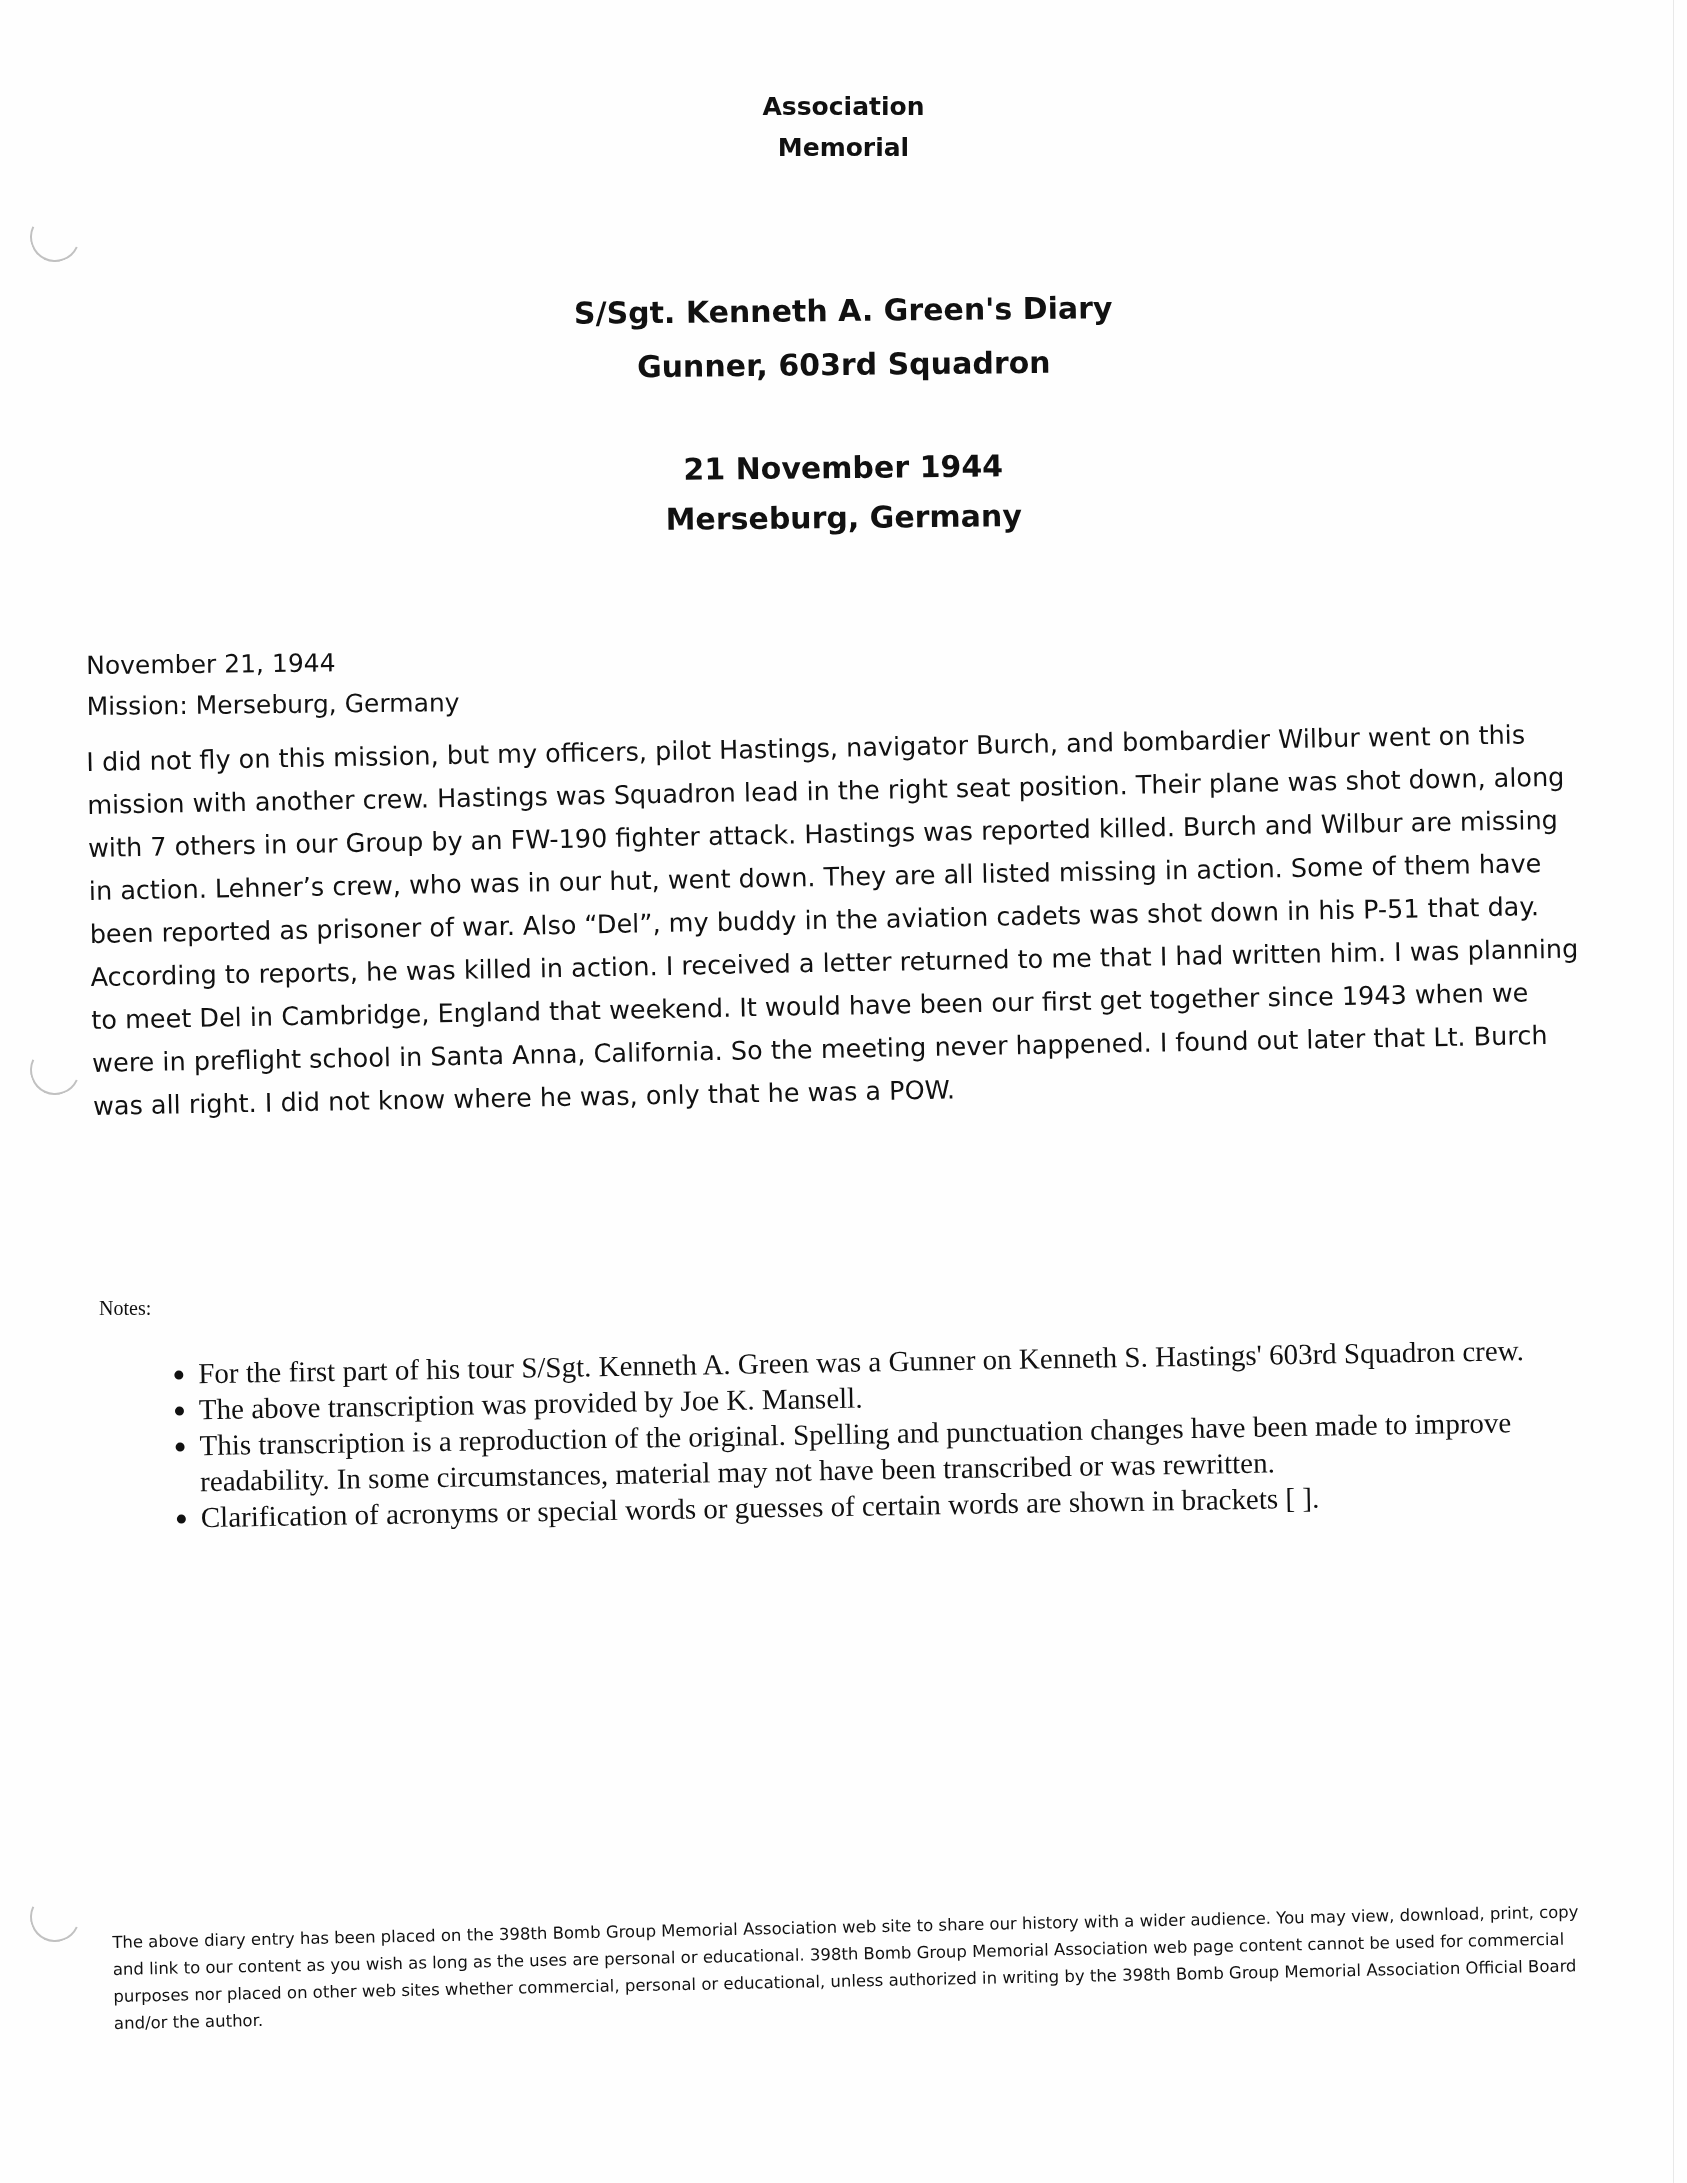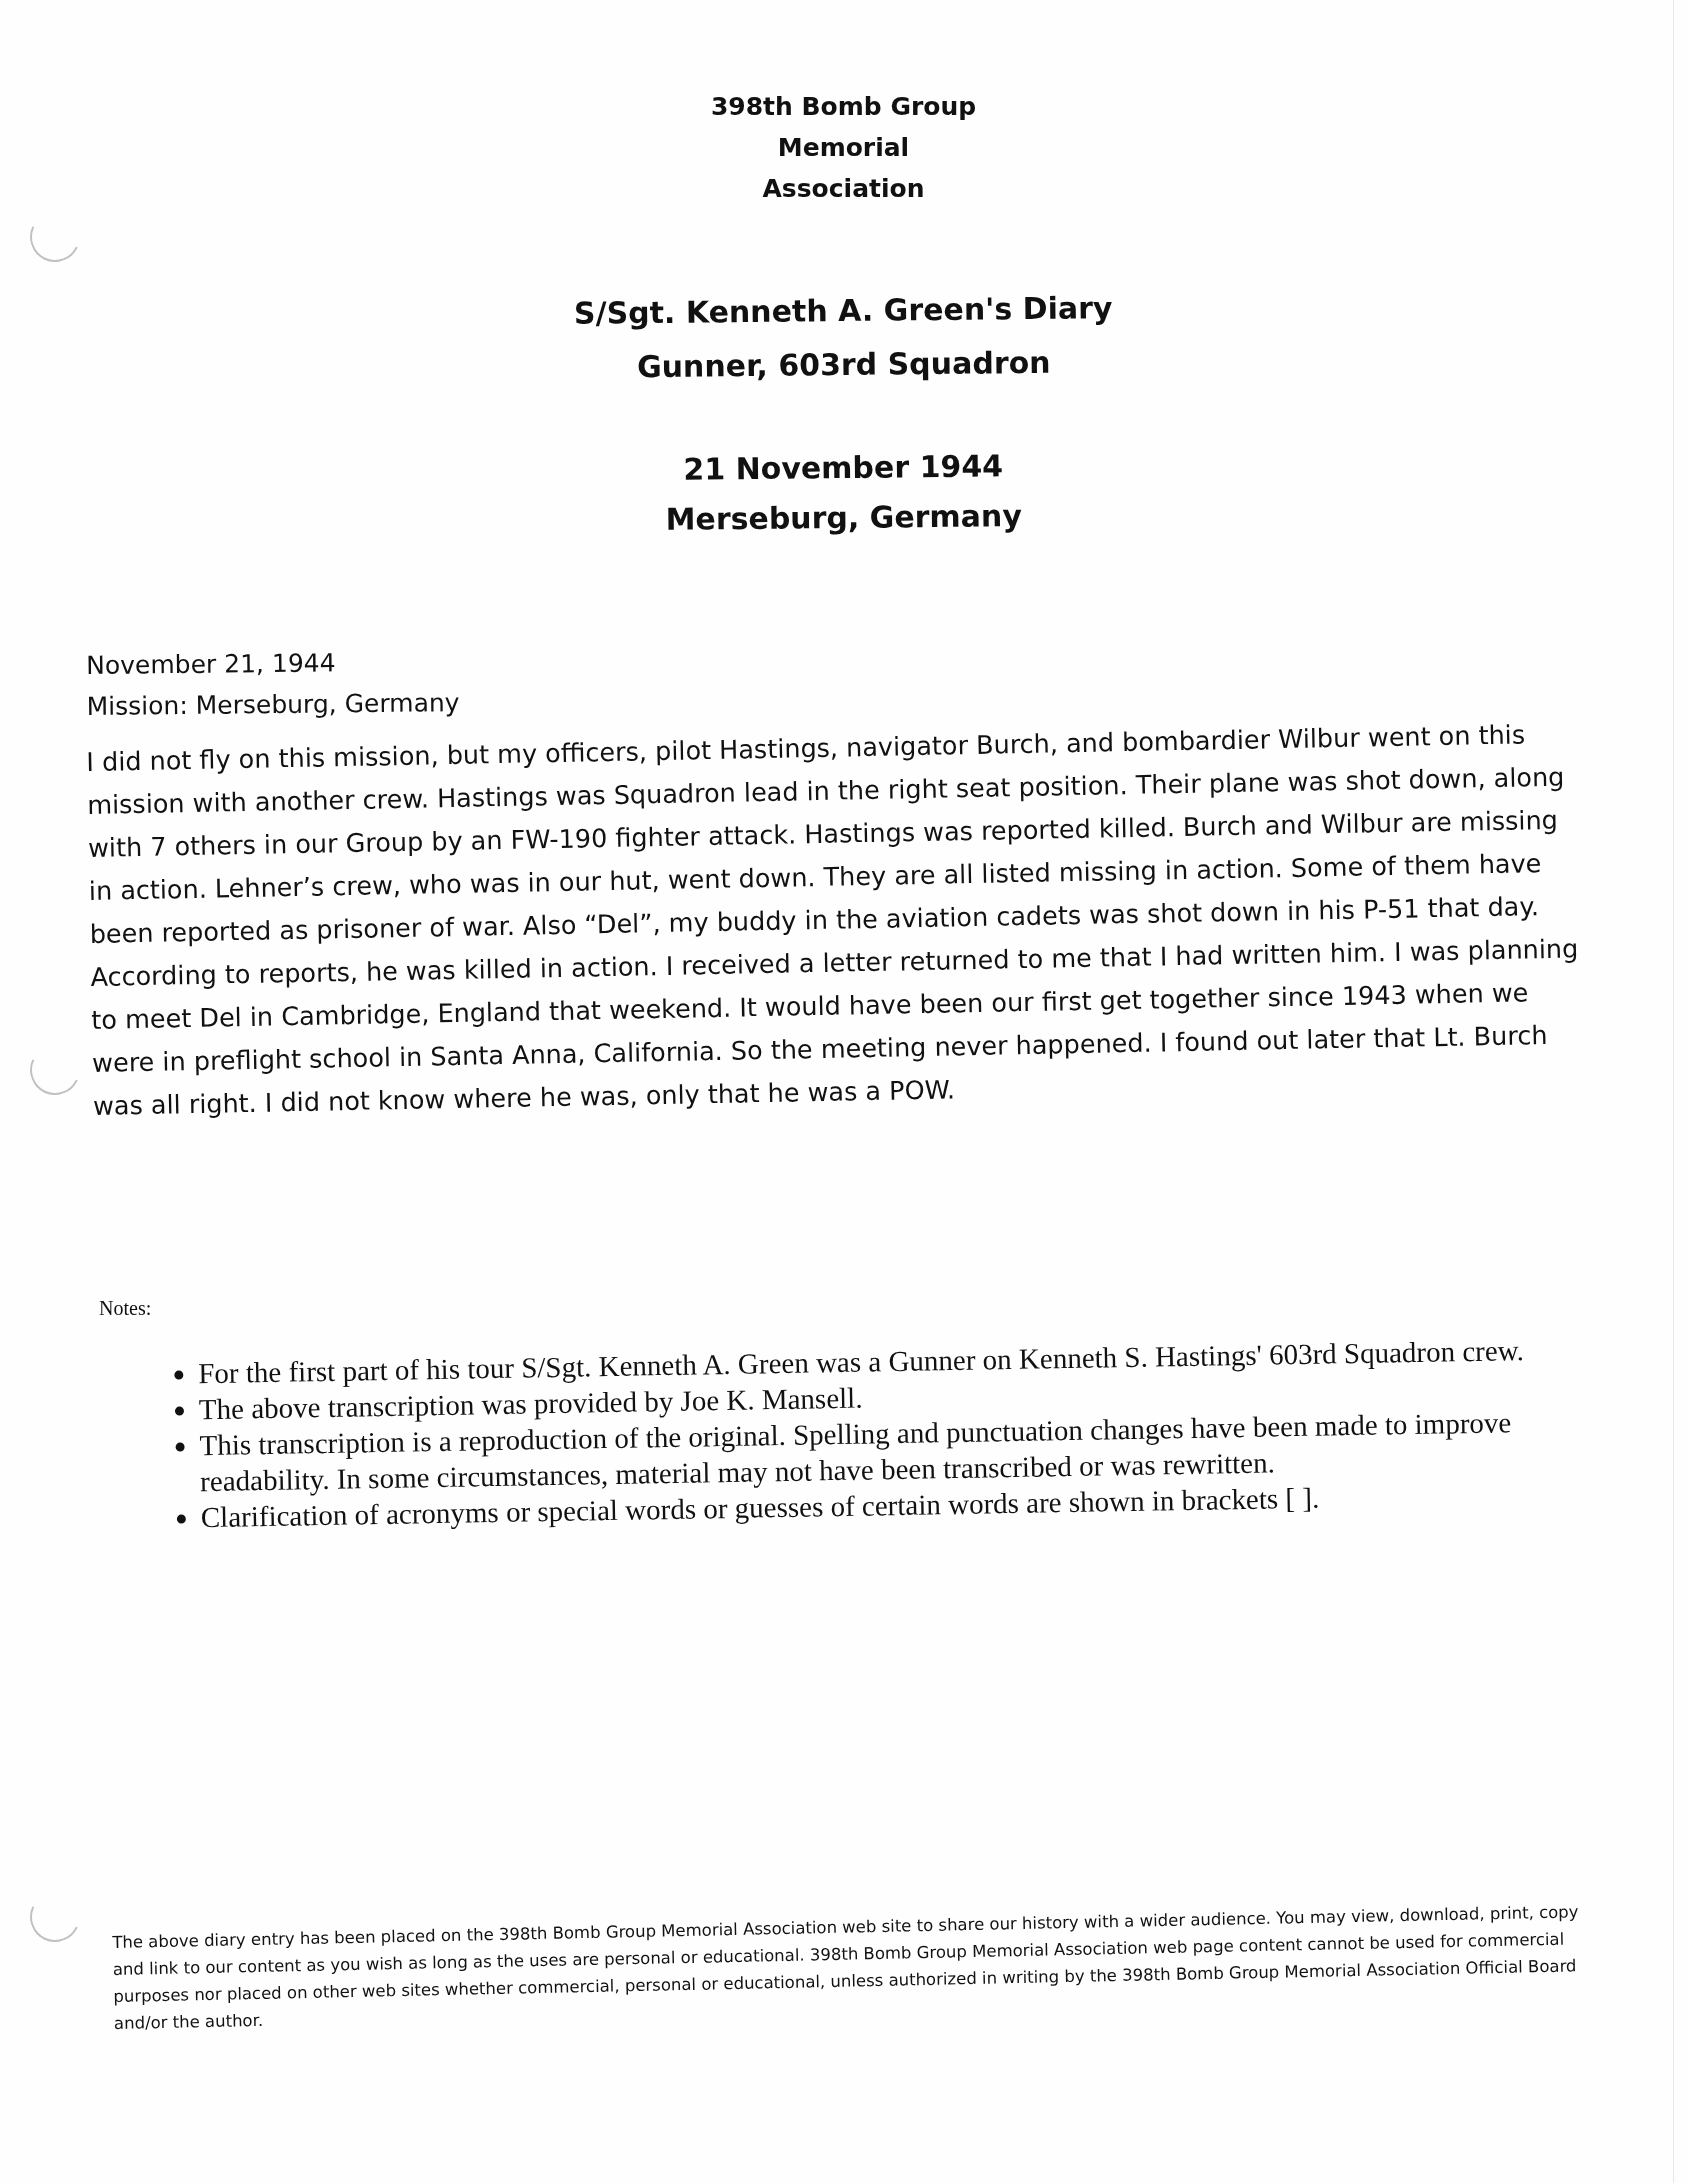--- a/index.html
+++ b/index.html
@@ -22,23 +22,22 @@
 </head>
 <body>
 
 <div class="page">
   <div class="edge"></div>
   <div class="punch" style="left:30px; top:212px;"></div>
   <div class="punch" style="left:30px; top:1045px;"></div>
   <div class="punch" style="left:30px; top:1892px;"></div>
 
   <div class="header org">
-    <div>398th Bomb Group</div>
+    <div>Association</div>
     <div>Memorial</div>
-    <div>Association</div>
   </div>
 
   <div class="header title">
     <div>S/Sgt. Kenneth A. Green's Diary</div>
     <div>Gunner, 603rd Squadron</div>
   </div>
 
   <div class="header date-title">
     <div>21 November 1944</div>
     <div>Merseburg, Germany</div>

